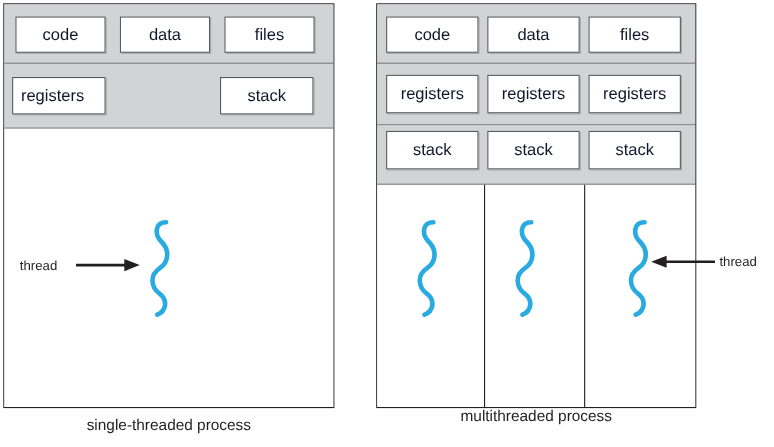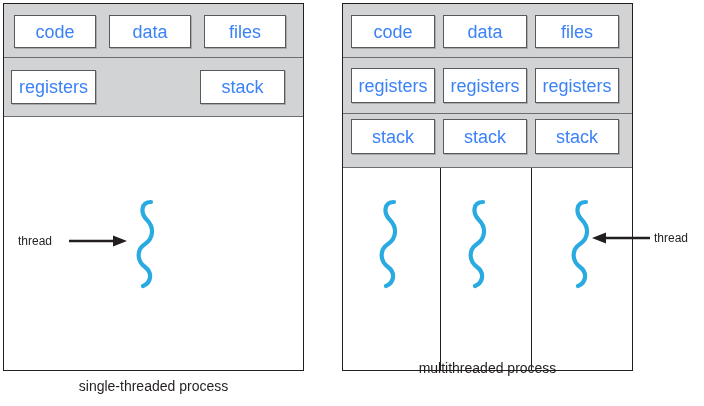--- a/index.html
+++ b/index.html
@@ -30,22 +30,22 @@
   }
   .cell-box {
     position: absolute;
     box-sizing: border-box;
     background: #ffffff;
     border: 1px solid #58595b;
     box-shadow: 1px 1px 0 #a7a9ac;
     display: flex;
     align-items: center;
     justify-content: center;
-    font-size: 18px;
-    color: #3b82f6;
+    font-size: 15px;
+    color: #0f172a;
     line-height: 1;
   }
   .cell-box.left-align {
     justify-content: flex-start;
     padding-left: 7px;
   }
 
   .col-divider {
     position: absolute;
     width: 1px;
@@ -176,13 +176,13 @@
     </svg>
   </div>
 </div>
 
 <svg class="arrow" style="left:592px; top:231px;" width="58" height="14" viewBox="0 0 58 14">
   <line x1="12" y1="7" x2="58" y2="7" stroke="#231f20" stroke-width="2.4"></line>
   <polygon points="14,1.5 0,7 14,12.5" fill="#231f20"></polygon>
 </svg>
 <span class="thread-label" style="left:654px; top:231px;">thread</span>
 
-<div class="caption" style="left:342px; top:360px; width:291px;">multithreaded process</div>
+<div class="caption" style="left:342px; top:370px; width:291px;">multithreaded process</div>
 
 </body></html>

